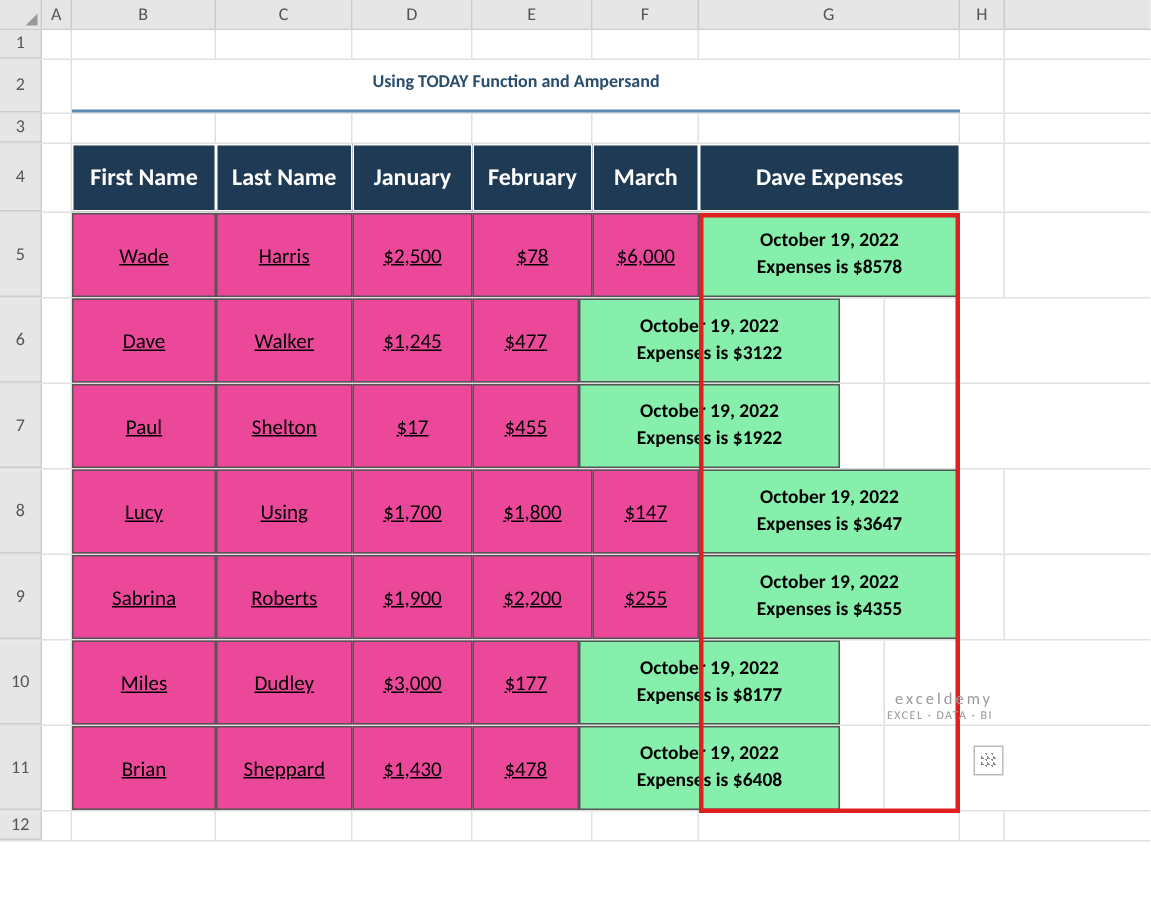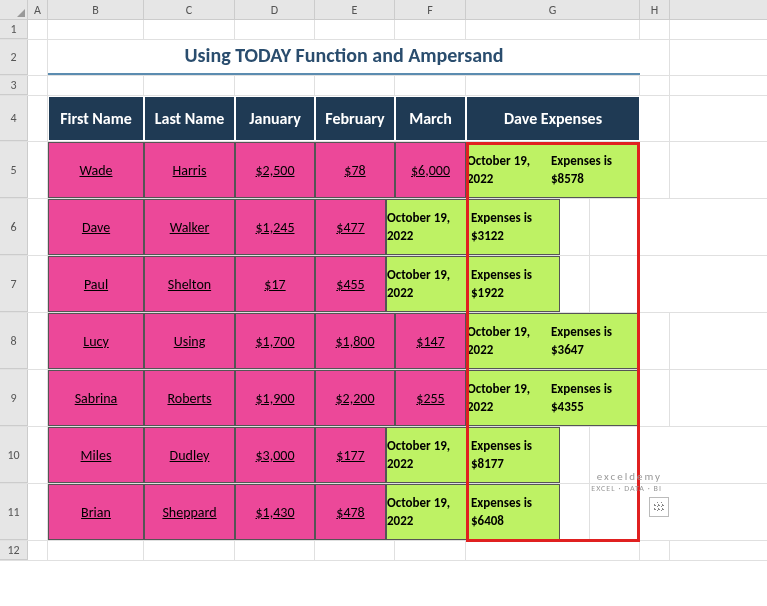--- a/index.html
+++ b/index.html
@@ -75,21 +75,21 @@
     .col-F { width: 71px; }
     .col-G { width: 174px; }
     .col-H { width: 30px; }
     .row-1 { height: 20px; }
     .row-2 { height: 36px; }
     .row-3 { height: 20px; }
     .row-4 { height: 46px; }
     .row-data { height: 57px; }
     .row-12 { height: 20px; }
     .title-cell {
-      font-size: 20px;
+      font-size: 12px;
       font-weight: bold;
       color: #2a4d6e;
       display: flex;
       align-items: center;
       justify-content: center;
       border-bottom: 2px solid #5b8cb0;
       padding-bottom: 4px;
     }
     .header-cell {
       background: #1f3a54;
@@ -105,25 +105,27 @@
       display: flex;
       align-items: center;
       justify-content: center;
       font-size: 14px;
       border: 1px solid #555;
       background: #ec4899;
       text-decoration: underline;
     }
     .total-cell {
       display: flex;
-      align-items: center;
+      flex-direction: column;
+      align-items: center;
+      justify-content: center;
       font-size: 13px;
       font-weight: bold;
       border: 1px solid #555;
-      background: #bef264;
+      background: #86efac;
       line-height: 1.4;
     }
     .highlight-box {
       position: absolute;
       left: 466px;
       top: 142px;
       width: 174px;
       height: 400px;
       border: 3px solid #e02020;
       pointer-events: none;
@@ -144,21 +146,21 @@
     .fill-handle::before {
       content: "";
       width: 10px;
       height: 10px;
       background: linear-gradient(45deg, #888 25%, transparent 25%, transparent 75%, #888 75%);
       background-size: 4px 4px;
     }
     .watermark {
       position: absolute;
       right: 105px;
-      bottom: 68px;
+      bottom: 79px;
       font-size: 11px;
       color: #999;
       text-align: right;
       letter-spacing: 2px;
     }
     .watermark-sub {
       font-size: 8px;
       letter-spacing: 1px;
     }
   </style>

